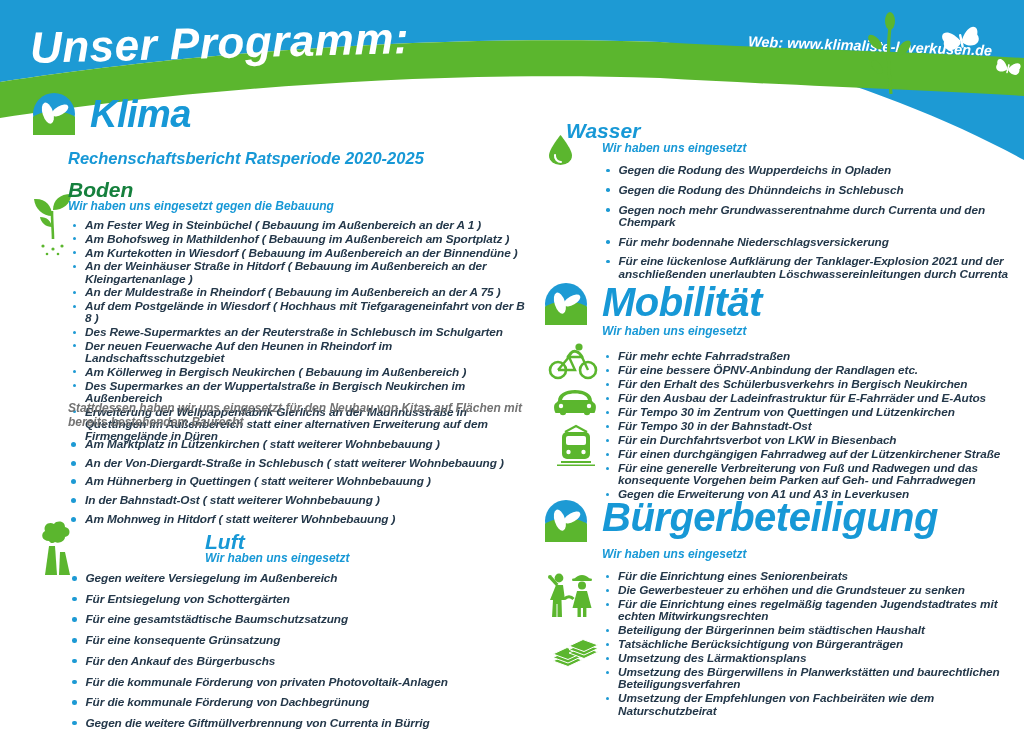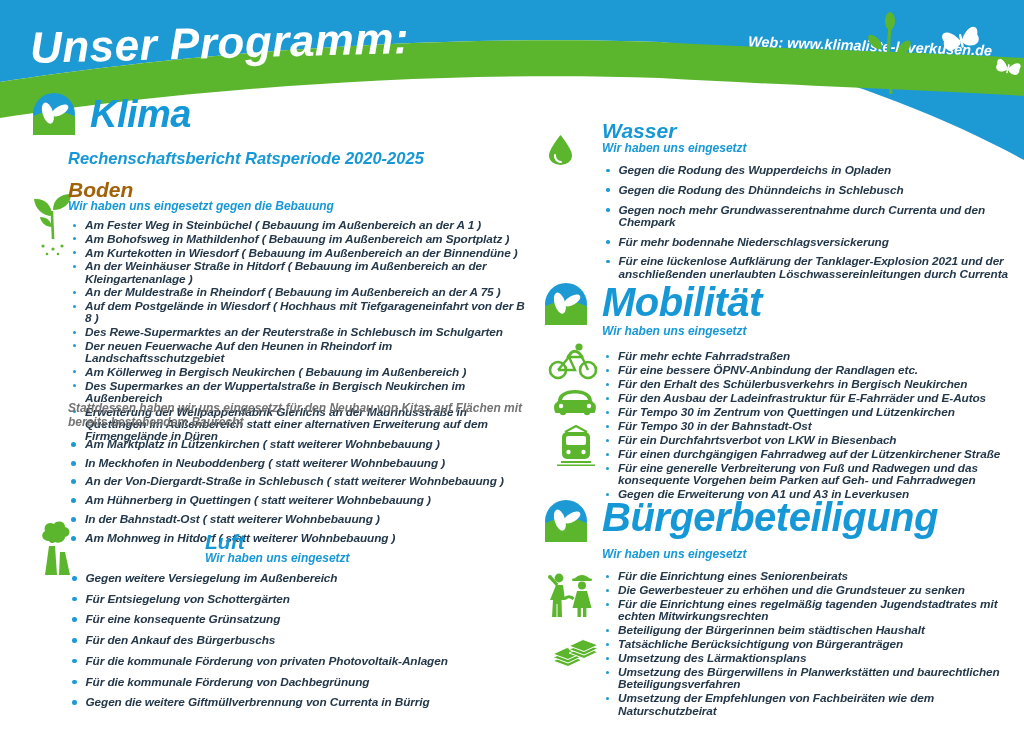--- a/index.html
+++ b/index.html
@@ -11,21 +11,21 @@
   
   .header-svg{left:0;top:0;}
   .unser-title{left:30px;top:18px;font-size:44px;color:#fff;transform:rotate(-1.5deg);letter-spacing:.5px;white-space:nowrap;}
   .web-link{left:748px;top:38px;font-size:14.5px;color:#fff;transform:rotate(2.2deg);white-space:nowrap;cursor:pointer;}
   .sprig{left:860px;top:12px;}
   .bfly1{left:940px;top:22px;transform:rotate(-12deg);}
   .bfly2{left:994px;top:56px;transform:rotate(14deg);}
   
   .big-title{font-size:40px;color:#1798d6;letter-spacing:-.5px;white-space:nowrap;line-height:1;}
   .sec-title{font-size:21px;color:#1798d6;line-height:1;white-space:nowrap;}
-  .sec-title.green{color:#a16207;}
+  .sec-title.green{color:#15803d;}
   .sec-sub{font-size:12px;color:#1798d6;line-height:1.1;white-space:nowrap;}
   .blue-note{font-size:12px;color:#737373;line-height:1.15;}
   
   .list{display:block;}
   .li{display:flex;gap:9px;align-items:flex-start;}
   .dot{flex:0 0 auto;border-radius:50%;background:#1d9ad4;}
   .item-text{font-size:11.8px;line-height:12.2px;color:#24384a;letter-spacing:-.1px;}
   .tight .li{margin-bottom:1.6px;}
   .tight .dot{width:3px;height:3px;margin-top:4.5px;}
   .roomy .li{margin-bottom:6.5px;}
@@ -46,21 +46,21 @@
   .boden-sub{left:68px;top:200px;}
   .boden-list{left:73px;top:219px;width:452px;}
   .interlude{left:68px;top:402px;width:487px;}
   .kita-list{left:71px;top:438px;width:460px;}
   .chimney{left:36px;top:520px;}
   .luft-title{left:205px;top:531px;}
   .luft-sub{left:205px;top:552px;}
   .luft-list{left:72px;top:572px;width:452px;}
   
   .drop{left:549px;top:135px;}
-  .wasser-title{left:602px;top:120px;}
+  .wasser-title{left:566px;top:120px;}
   .wasser-sub{left:602px;top:142px;}
   .wasser-list{left:606px;top:164px;width:404px;}
   .logo-mob{left:545px;top:283px;}
   .mob-title{left:602px;top:282px;}
   .mob-sub{left:602px;top:325px;}
   .cyclist{left:548px;top:342px;}
   .car{left:553px;top:388px;}
   .tram{left:556px;top:424px;}
   .mob-list{left:606px;top:350px;width:410px;}
   .logo-buerger{left:545px;top:500px;}
@@ -172,24 +172,20 @@
 
 <div class="abs blue-note interlude">Stattdessen haben wir uns eingesetzt für den Neubau von Kitas auf Flächen mit bereits bestehendem Baurecht</div>
 
 <div class="abs list roomy kita-list">
     <div class="li">
     <span class="dot"></span>
     <span class="item-text">Am Marktplatz in Lützenkirchen ( statt weiterer Wohnbebauung )</span>
   </div>
     <div class="li">
     <span class="dot"></span>
-    <span class="item-text">In Meckhofen in Neuboddenberg ( statt weiterer Wohnbebauung )</span>
-  </div>
-    <div class="li">
-    <span class="dot"></span>
     <span class="item-text">An der Von-Diergardt-Straße in Schlebusch ( statt weiterer Wohnbebauung )</span>
   </div>
     <div class="li">
     <span class="dot"></span>
     <span class="item-text">Am Hühnerberg in Quettingen ( statt weiterer Wohnbebauung )</span>
   </div>
     <div class="li">
     <span class="dot"></span>
     <span class="item-text">In der Bahnstadt-Ost ( statt weiterer Wohnbebauung )</span>
   </div>
@@ -208,20 +204,24 @@
 <div class="abs sec-sub luft-sub">Wir haben uns eingesetzt</div>
 
 <div class="abs list mid luft-list">
     <div class="li">
     <span class="dot"></span>
     <span class="item-text">Gegen weitere Versiegelung im Außenbereich</span>
   </div>
     <div class="li">
     <span class="dot"></span>
     <span class="item-text">Für Entsiegelung von Schottergärten</span>
+  </div>
+    <div class="li">
+    <span class="dot"></span>
+    <span class="item-text">Für eine gesamtstädtische Baumschutzsatzung</span>
   </div>
     <div class="li">
     <span class="dot"></span>
     <span class="item-text">Für eine konsequente Grünsatzung</span>
   </div>
     <div class="li">
     <span class="dot"></span>
     <span class="item-text">Für den Ankauf des Bürgerbuschs</span>
   </div>
     <div class="li">

